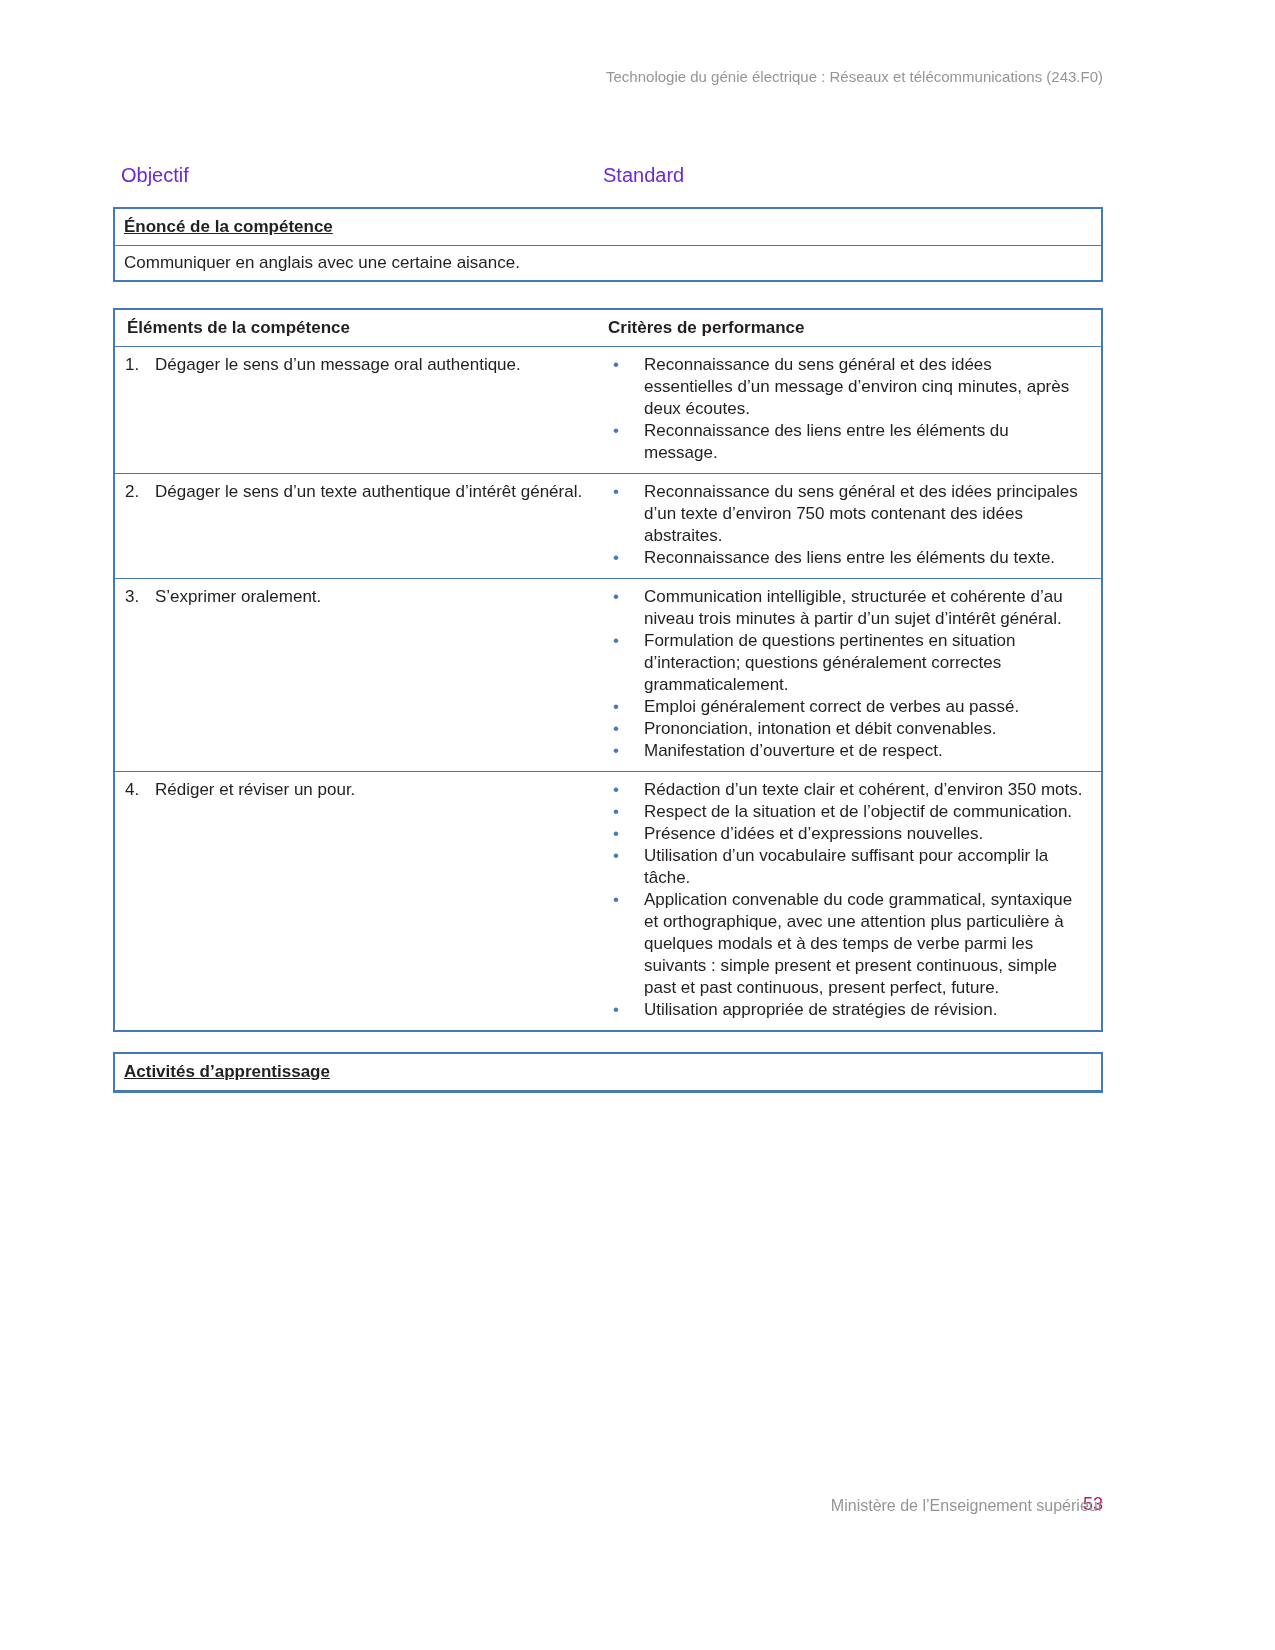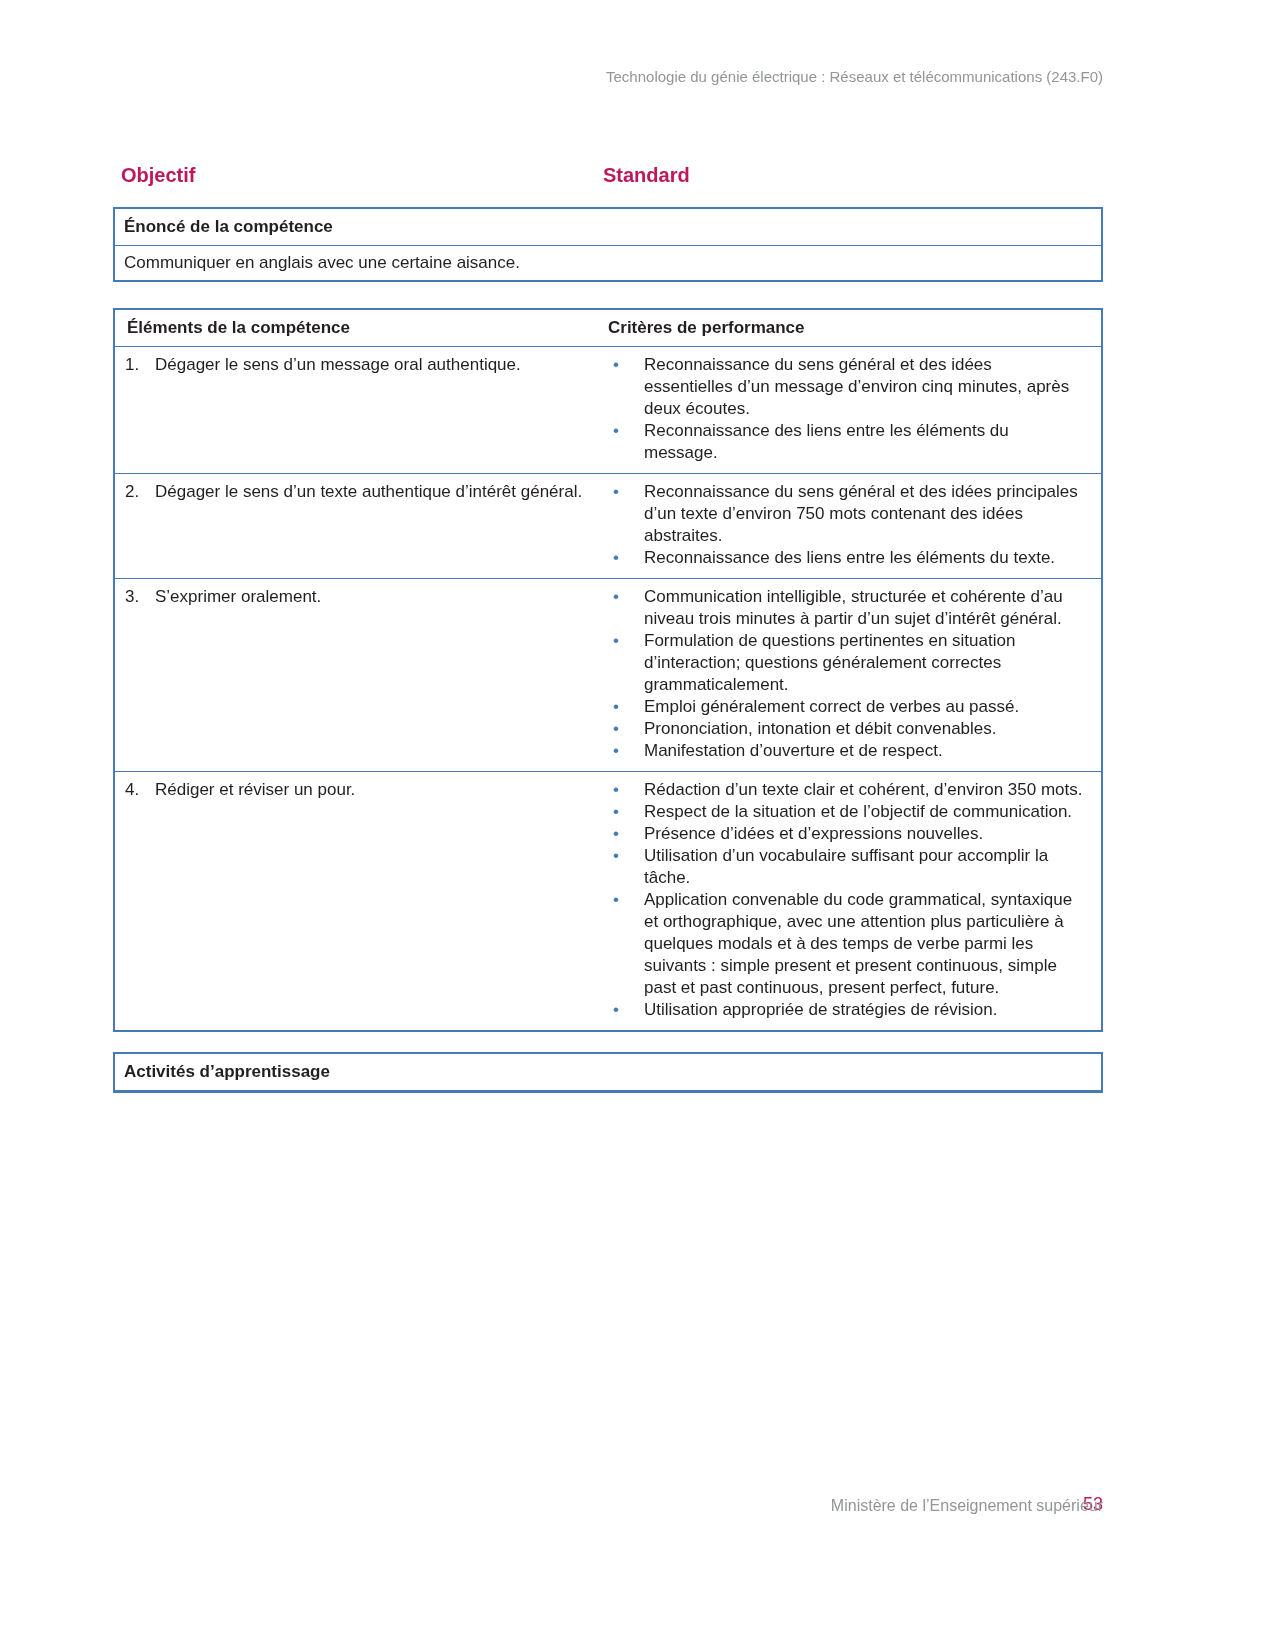--- a/index.html
+++ b/index.html
@@ -35,35 +35,36 @@
     align-items: center;
     background: #5E88BE;
     color: #ffffff;
     height: 37px;
     padding: 0 12px;
     font-size: 17.5px;
   }
   .col-heads {
     display: flex;
     margin-top: 16px;
-    font-weight: bold;
-    color: #be185d;
+    font-weight: normal;
+    color: #6d28d9;
     font-size: 20px;
   }
   .col-head-objectif { width: 490px; padding-left: 8px; }
   .box {
     border: 2px solid #4579B8;
     margin-top: 20px;
     background: #ffffff;
   }
   .box-header {
     font-weight: bold;
     padding: 7px 9px 7px 9px;
     border-bottom: 1.5px solid #4579B8;
     line-height: 22px;
+    text-decoration: underline;
   }
   .box-body {
     padding: 6px 9px;
     line-height: 22px;
   }
   .comp-table {
     width: 100%;
     border-collapse: collapse;
     margin-top: 26px;
     border: 2px solid #4579B8;

